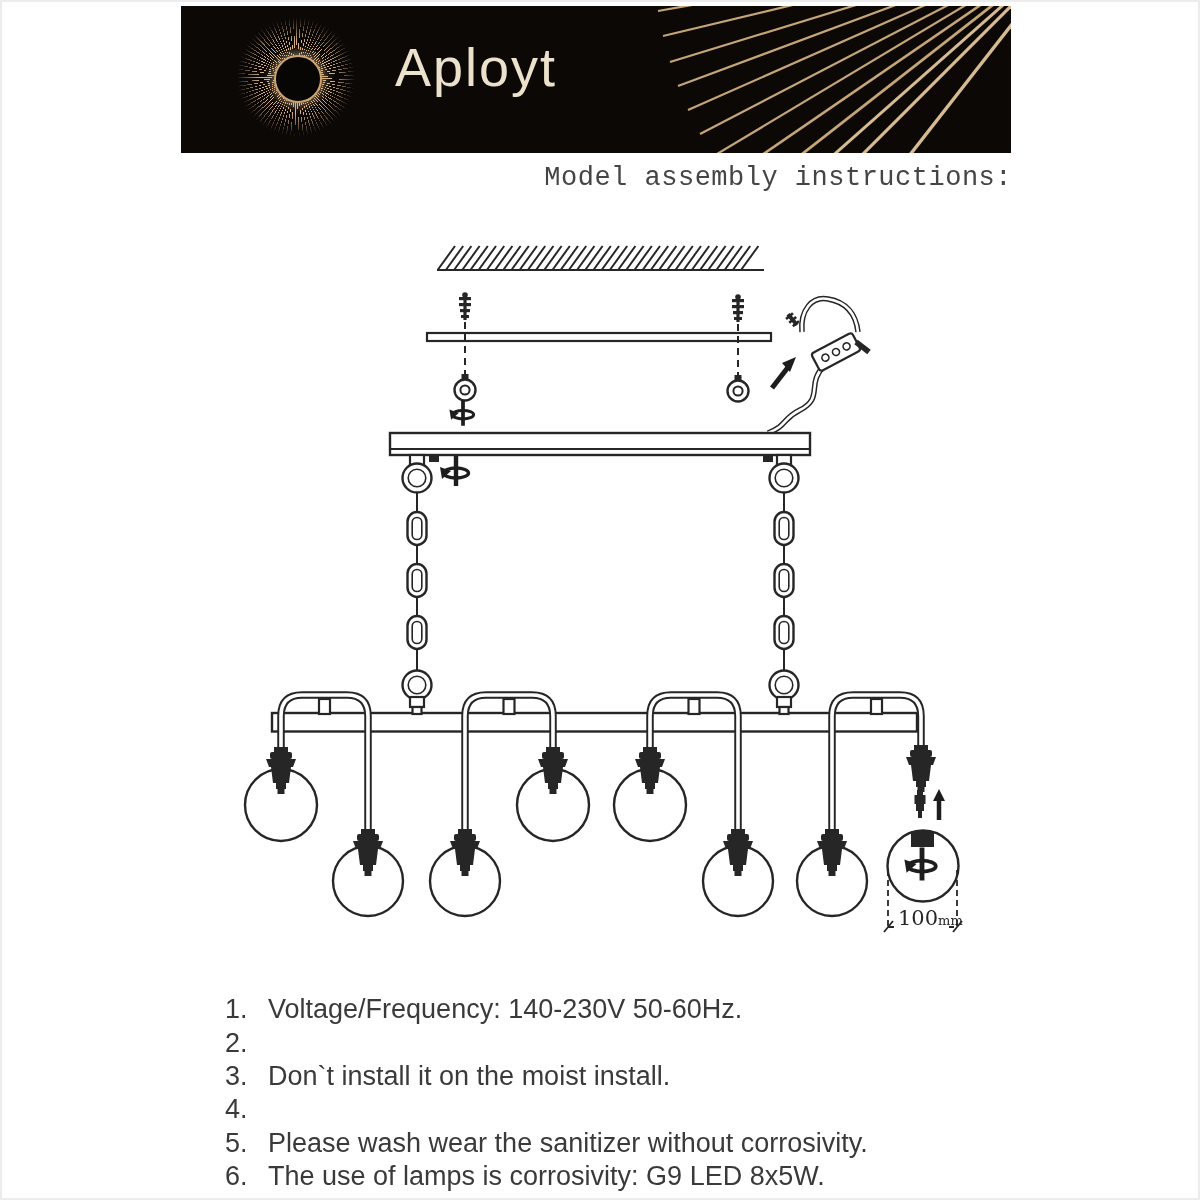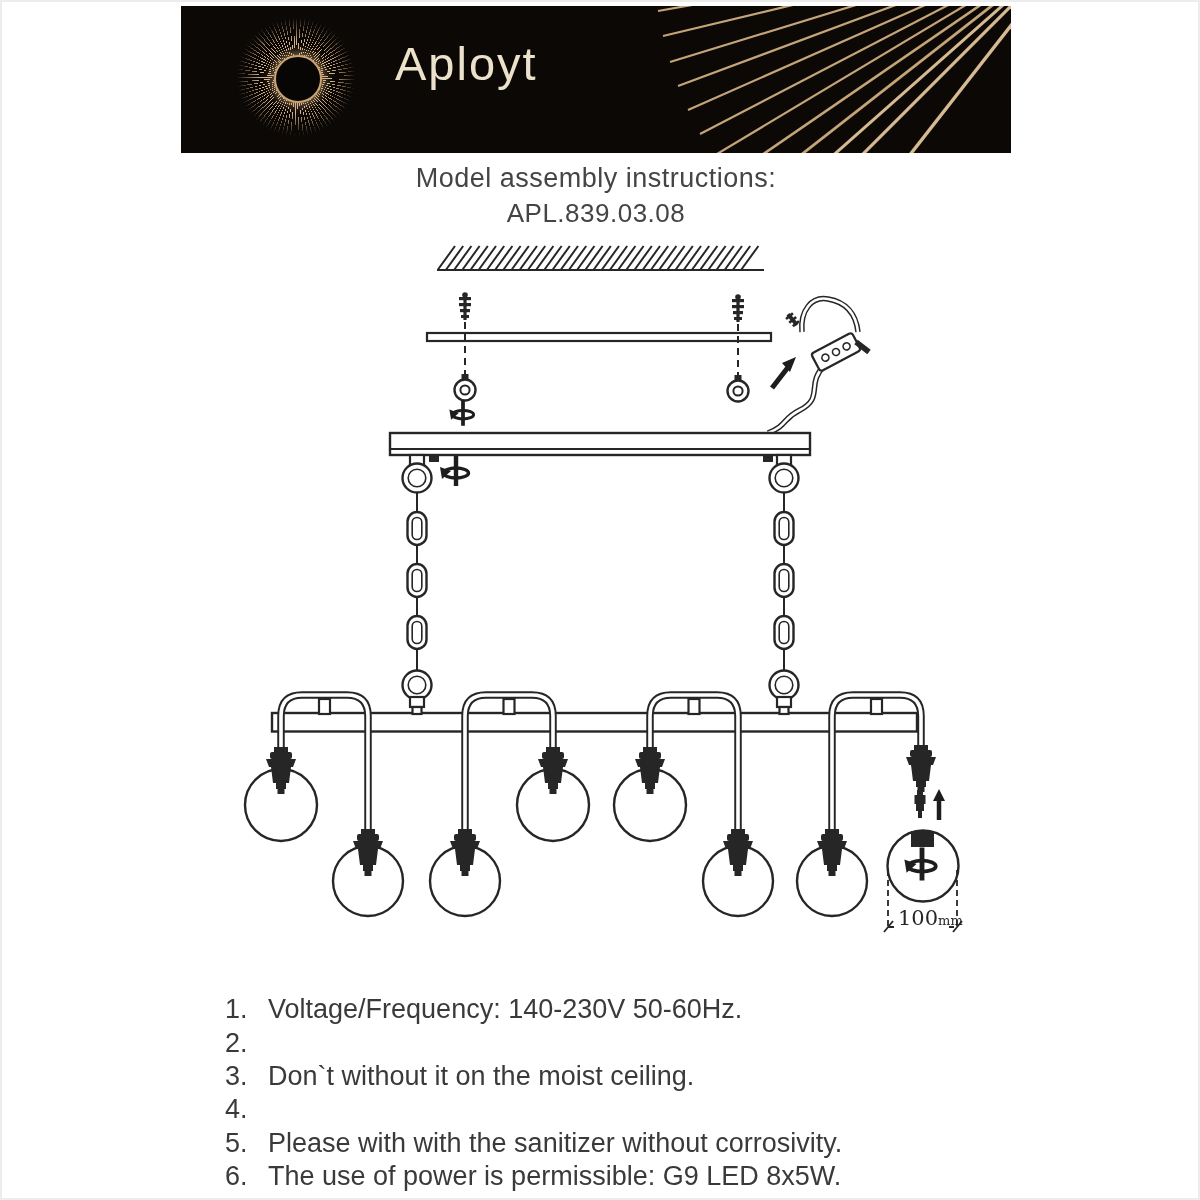--- a/index.html
+++ b/index.html
@@ -7,24 +7,24 @@
         box-shadow:inset 0 0 0 2px #ececec;font-family:"Liberation Sans",sans-serif;}
   
   .banner{position:absolute;left:181px;top:6px;width:830px;height:147px;background:#0b0806;overflow:hidden;}
   .rays{position:absolute;left:0;top:0;width:830px;height:147px;}
   .logo{position:absolute;left:53px;top:9px;width:124px;height:124px;border-radius:50%;
         background:
           radial-gradient(circle closest-side,rgba(11,8,6,0) 0 58%,#0b0806 96%),
           repeating-conic-gradient(from 0deg,#d8b388 0deg 0.9deg,rgba(11,8,6,0) 0.9deg 4.2deg);}
   .logo-core{position:absolute;left:40px;top:40px;width:44px;height:44px;border-radius:50%;
         background:#080604;border:2px solid #caa36e;box-shadow:0 0 10px 3px rgba(216,179,136,.55);}
-  .brand{position:absolute;left:214px;top:34px;font-size:47px;font-weight:400;letter-spacing:2px;
+  .brand{position:absolute;left:214px;top:34px;font-size:54px;font-weight:400;letter-spacing:2px;
         color:#ece2cc;line-height:1;}
   
-  .titleblock{position:absolute;left:180px;top:163px;width:832px;text-align:center;color:#454545;}
+  .titleblock{position:absolute;left:180px;top:163px;width:832px;text-align:right;color:#454545;font-family:Liberation Mono, monospace;}
   .t1{font-size:27px;font-weight:500;letter-spacing:.5px;}
   .t2{font-size:26px;font-weight:500;margin-top:4px;letter-spacing:.5px;}
   
   .diagram{position:absolute;left:180px;top:230px;}
   .ln{fill:none;stroke:#262626;}
   .tube-o{fill:none;stroke:#262626;stroke-width:7.5;}
   .tube-i{fill:none;stroke:#ffffff;stroke-width:3.6;}
   .w24{fill:#fff;stroke:#262626;stroke-width:2.4;}
   .w22{fill:#fff;stroke:#262626;stroke-width:2.2;}
   .w16{fill:none;stroke:#262626;stroke-width:1.6;}
@@ -59,21 +59,20 @@
       </g>
     </svg>
     <div class="logo">
       <div class="logo-core"></div>
     </div>
     <div class="brand">Aployt</div>
   </div>
 
   <div class="titleblock">
     <div class="t1">Model assembly instructions:</div>
-    <div class="t2">APL.839.03.08</div>
   </div>
 
   <svg class="diagram" width="840" height="732" viewBox="180 230 840 732">
     <defs>
       <g id="sock" fill="#262626">
         <rect x="-7" y="0" width="14" height="6"></rect>
         <rect x="-11" y="5" width="22" height="7" rx="2"></rect>
         <polygon points="-15,12 15,12 12,20 -12,20"></polygon>
         <polygon points="-10,20 10,20 8,36 -8,36"></polygon>
         <rect x="-9" y="24" width="18" height="4"></rect>
@@ -268,28 +267,28 @@
   <div class="footer">
     <div class="fitem">
       <span class="fnum">1.</span>
       <span>Voltage/Frequency: 140-230V 50-60Hz.</span>
     </div>
     <div class="fitem">
       <span class="fnum">2.</span>
     </div>
     <div class="fitem">
       <span class="fnum">3.</span>
-      <span>Don`t without it on the moist ceiling.</span>
+      <span>Don`t install it on the moist install.</span>
     </div>
     <div class="fitem">
       <span class="fnum">4.</span>
     </div>
     <div class="fitem">
       <span class="fnum">5.</span>
-      <span>Please with with the sanitizer without corrosivity.</span>
+      <span>Please wash wear the sanitizer without corrosivity.</span>
     </div>
     <div class="fitem">
       <span class="fnum">6.</span>
-      <span>The use of power is permissible: G9 LED 8x5W.</span>
+      <span>The use of lamps is corrosivity: G9 LED 8x5W.</span>
     </div>
   </div>
 
 </div>
 
 </body></html>

